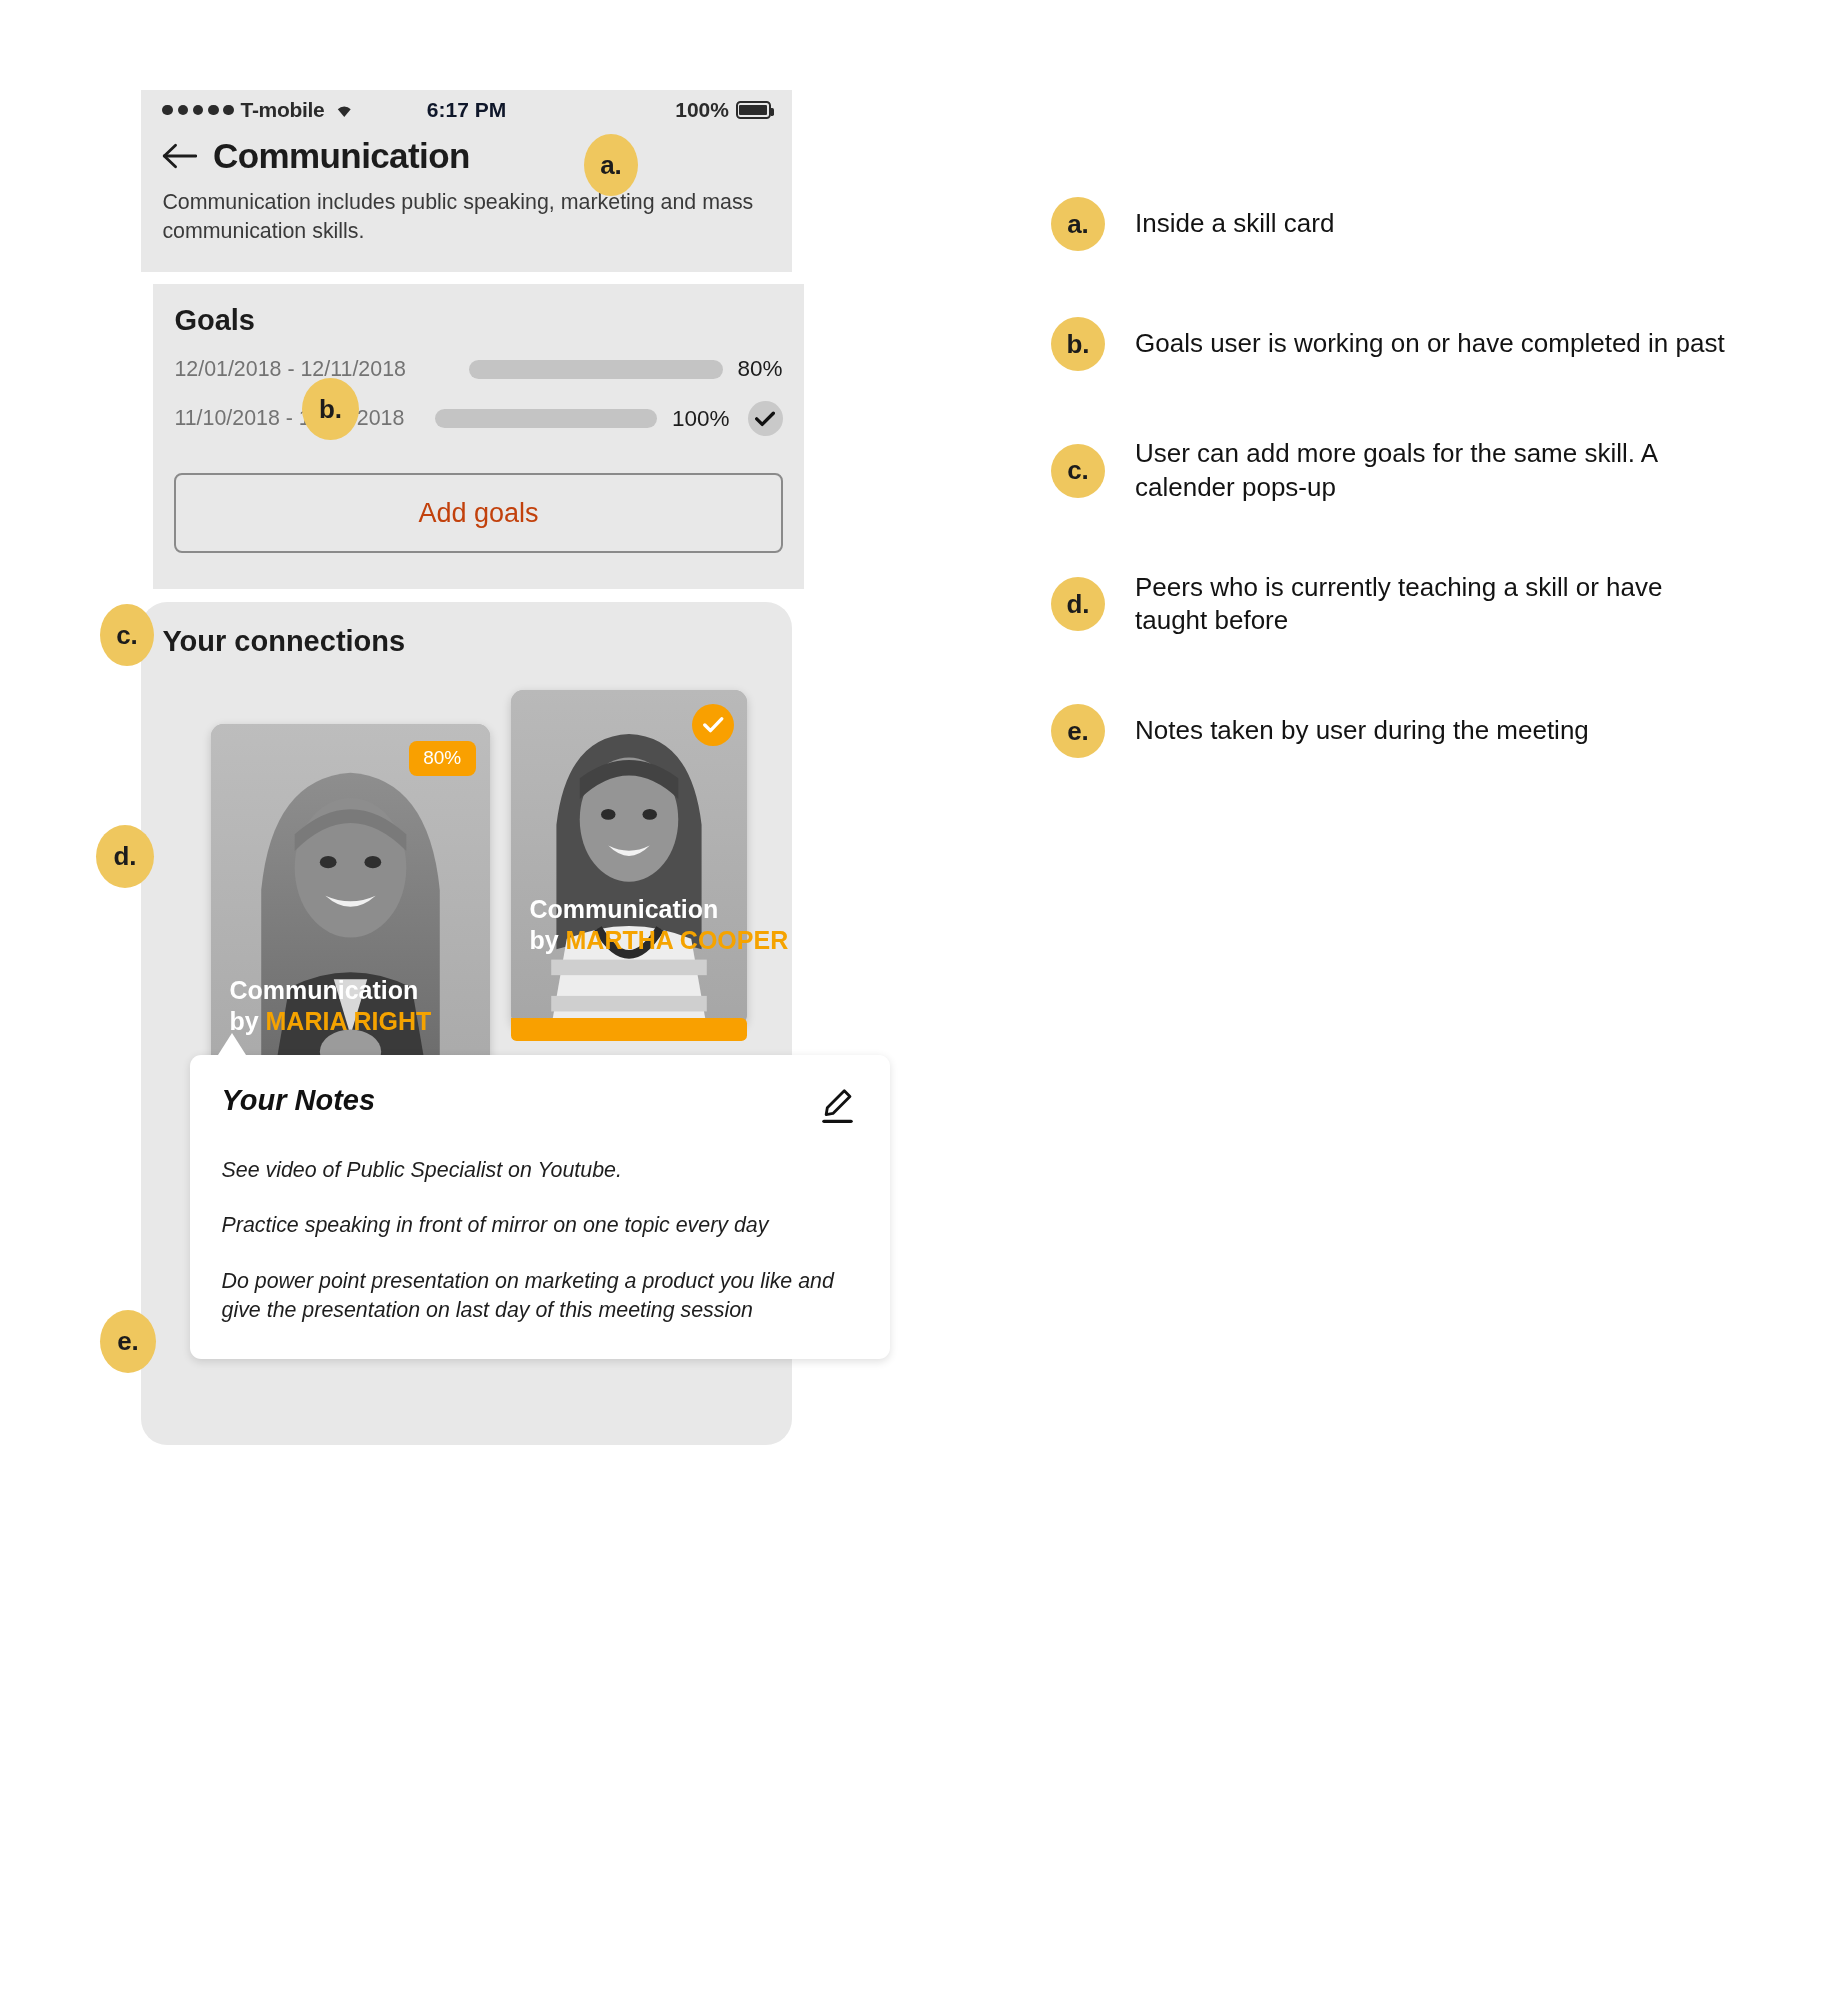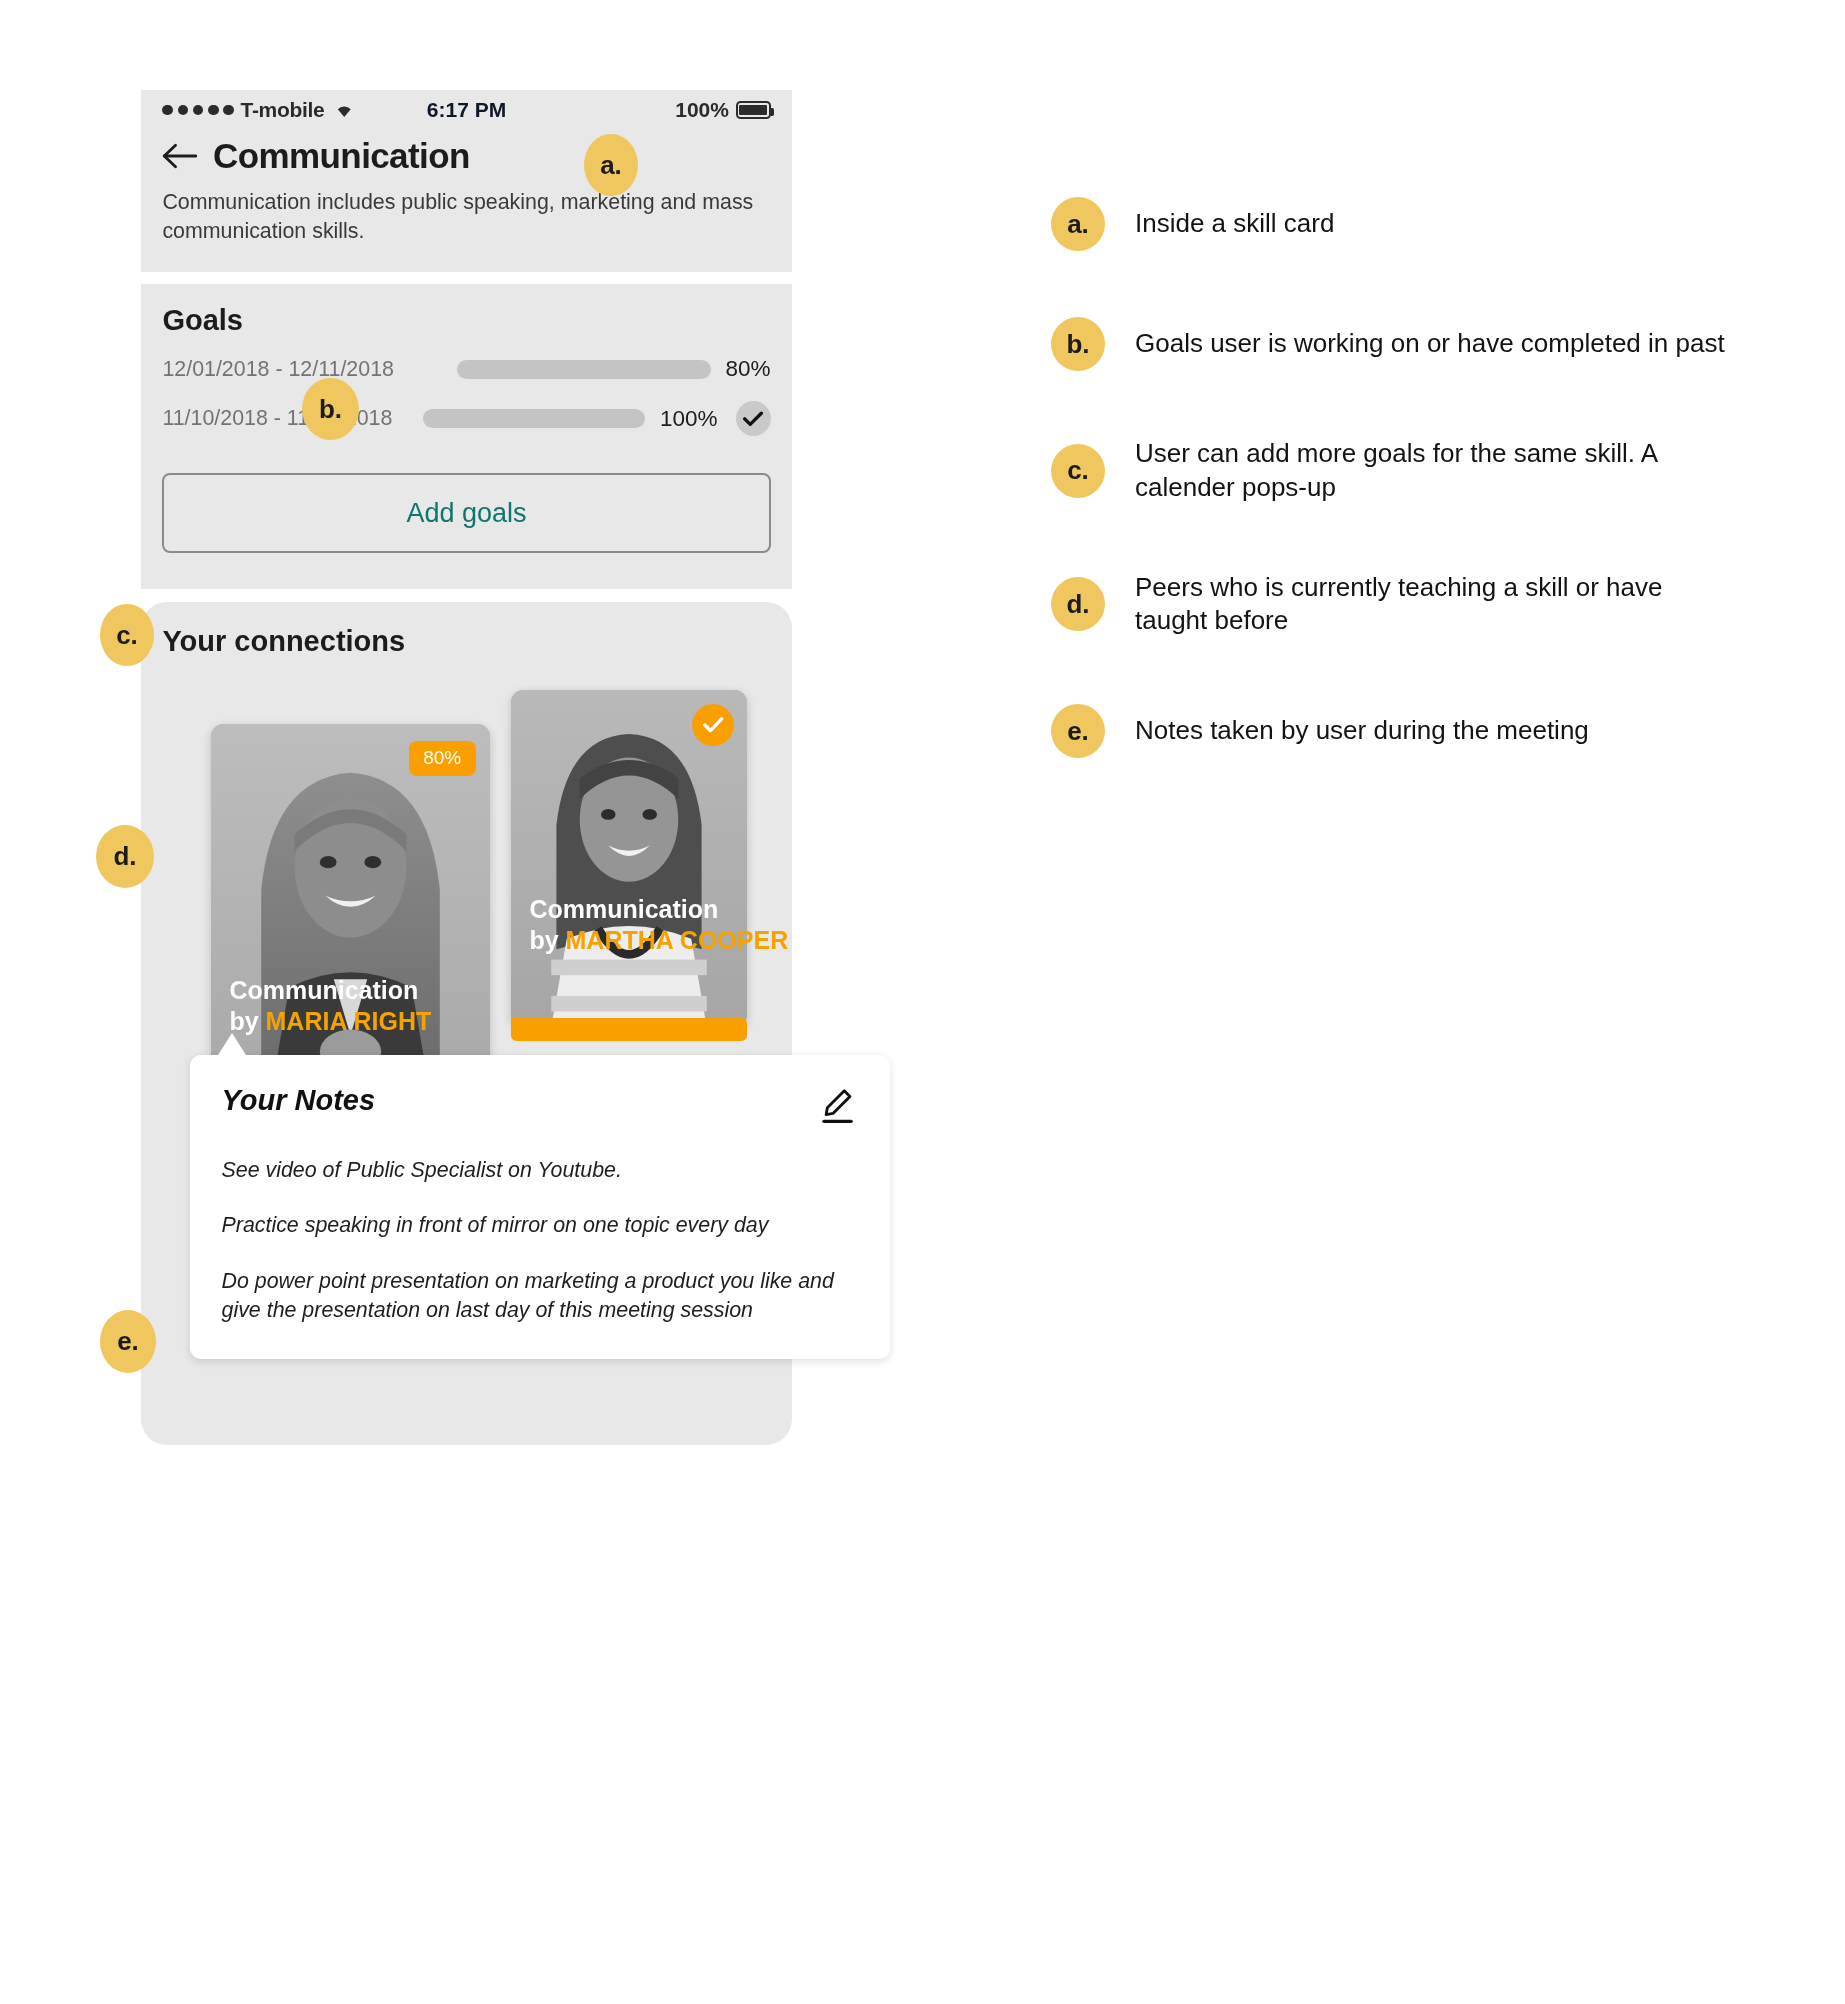--- a/index.html
+++ b/index.html
@@ -29,31 +29,31 @@
   .battery i{display:block;width:100%;height:100%;background:#2b2b2b;border-radius:1.1px;}
 
   
   .header{padding:5.6px 21.4px 26px 21.4px;}
   .title-row{display:flex;align-items:center;gap:15.7px;}
   .back-arrow{width:35px;height:26px;flex:0 0 auto;}
   .page-title{font-size:35px;font-weight:bold;color:#1c1c1c;letter-spacing:-0.6px;}
   .desc{margin-top:12.4px;font-size:21.4px;line-height:1.35;color:#3a3a3a;max-width:714px;}
 
   
-  .goals{padding:20px 21.4px 36px 21.4px;}
+  .goals{padding:20px 21.4px 36px 21.4px;margin-left:12px;}
   .goals-head{display:flex;align-items:center;}
   .goals-title{font-size:29px;font-weight:bold;color:#1c1c1c;}
   .goal-row{display:flex;align-items:center;margin-top:19px;gap:14.6px;}
   .goal-date{font-size:21.4px;color:#737373;white-space:nowrap;width:298px;}
   .track{height:19px;border-radius:9.6px;background:#c4c4c4;width:270px;overflow:hidden;}
   .fill{height:100%;background:#1f9e0a;border-radius:9.6px;}
   .goal-pct{font-size:22.5px;color:#1c1c1c;white-space:nowrap;}
   .check-circle{width:35px;height:35px;border-radius:50%;background:#c9c9c9;display:flex;align-items:center;justify-content:center;flex:0 0 auto;margin-left:3.4px;}
   .addgoals{margin:37px 0 0 0;height:76px;border:2.8px solid #8a8a8a;border-radius:7.9px;
-            display:flex;align-items:center;justify-content:center;font-size:27px;color:#0f766e;}
+            display:flex;align-items:center;justify-content:center;font-size:27px;color:#c2410c;}
 
   
   .conn{padding:23.6px 21.4px 0 21.4px;min-height:843px;position:relative;border-radius:26px;}
   .conn-title{font-size:29px;font-weight:bold;color:#1c1c1c;}
   .cards{position:relative;height:394px;margin-top:31.5px;}
   .pcard{position:absolute;border-radius:12.4px;overflow:visible;}
   .pcard .photo{position:absolute;inset:0;border-radius:12.4px;overflow:hidden;background:#b4b4b4;
                 box-shadow:0 3.4px 10px rgba(0,0,0,.18);}
   .pcard .photo svg{position:absolute;left:0;top:0;width:100%;height:100%;}
   .pcard .caption{position:absolute;left:18px;right:13.5px;line-height:1.1;}

